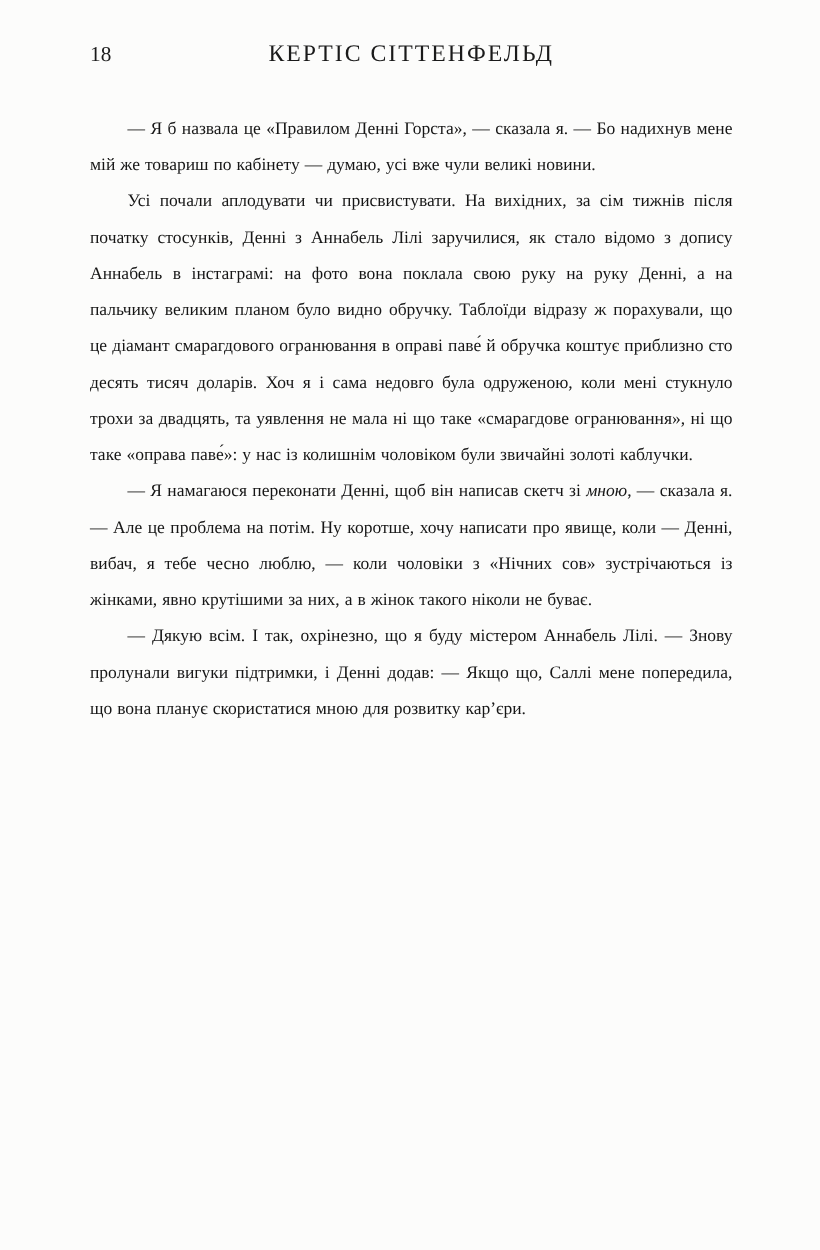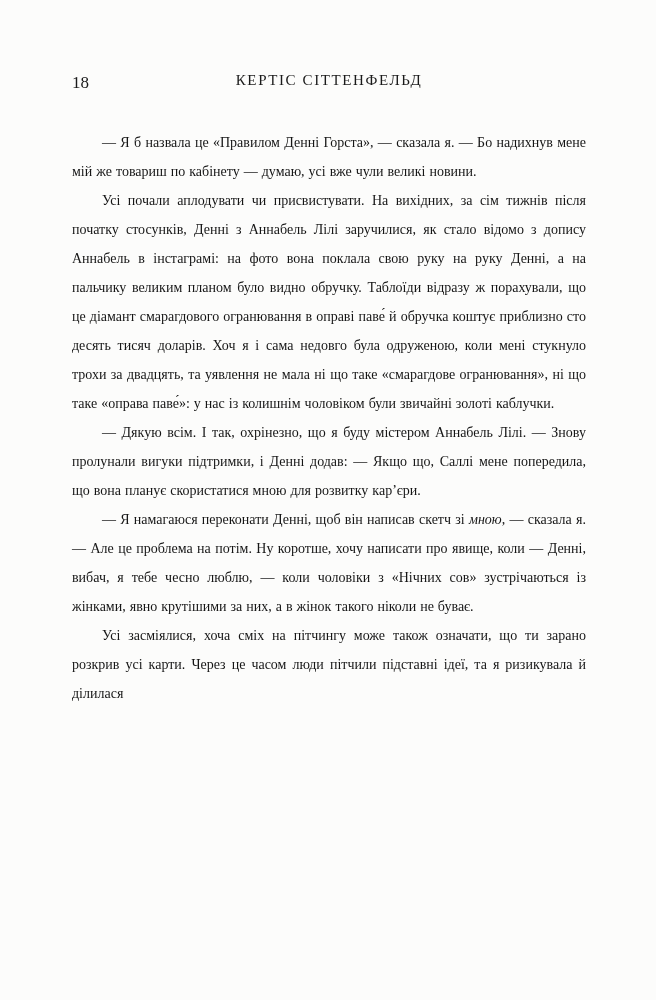--- a/index.html
+++ b/index.html
@@ -11,39 +11,39 @@
     height: 1000px;
     background: #fcfcfb;
     color: #161616;
     font-family: "Liberation Serif", "DejaVu Serif", serif;
     overflow: hidden;
   }
   .page {
     box-sizing: border-box;
     width: 656px;
     height: 828px;
-    padding: 72px 70px 20px 72px;
+    padding: 33px 70px 20px 72px;
     border-radius: 17px;
   }
   .page-header {
     position: relative;
     height: 22px;
     margin-bottom: 34px;
   }
   .page-number {
     position: absolute;
     left: 0;
     top: 1px;
     font-size: 17px;
     color: #1a1a1a;
   }
   .running-title {
     display: block;
     text-align: center;
-    font-size: 15px;
+    font-size: 19px;
     letter-spacing: 1.6px;
     color: #1a1a1a;
   }
   .text-block p {
     margin: 0;
     font-size: 14px;
     line-height: 29px;
     text-align: justify;
     text-indent: 30px;
     hyphens: auto;
@@ -62,19 +62,18 @@
     <span class="page-number">18</span>
     <span class="running-title">КЕРТІС СІТТЕНФЕЛЬД</span>
   </header>
 
   <main class="text-block">
     <p>— Я б назвала це «Правилом Денні Горста», — сказала я. — Бо надихнув мене мій же товариш по кабінету — думаю, усі вже чули великі новини.</p>
 
     <p>Усі почали аплодувати чи присвистувати. На вихідних, за сім тижнів після початку стосунків, Денні з Аннабель Лілі заручилися, як стало відомо з допису Аннабель в інстаграмі: на фото вона поклала свою руку на руку Денні, а на пальчику великим планом було видно обручку. Таблоїди відразу ж порахували, що це діамант смарагдового огранювання в оправі паве́ й обручка коштує приблизно сто десять тисяч доларів. Хоч я і сама недовго була одруженою, коли мені стукнуло трохи за двадцять, та уявлення не мала ні що таке «смарагдове огранювання», ні що таке «оправа паве́»: у нас із колишнім чоловіком були звичайні золоті каблучки.</p>
 
 
+    <p><span>— Я намагаюся переконати Денні, щоб він написав скетч зі </span><em>мною</em><span>, — сказала я. — Але це проблема на потім. Ну коротше, хочу написати про явище, коли — Денні, вибач, я тебе чесно люблю, — коли чоловіки з «Нічних сов» зустрічаються із жінками, явно крутішими за них, а в жінок такого ніколи не буває.</span></p>
+
     <p>— Дякую всім. І так, охрінезно, що я буду містером Аннабель Лілі. — Знову пролунали вигуки підтримки, і Денні додав: — Якщо що, Саллі мене попередила, що вона планує скористатися мною для розвитку кар’єри.</p>
 
-    <p><span>— Я намагаюся переконати Денні, щоб він написав скетч зі </span><em>мною</em><span>, — сказала я. — Але це проблема на потім. Ну коротше, хочу написати про явище, коли — Денні, вибач, я тебе чесно люблю, — коли чоловіки з «Нічних сов» зустрічаються із жінками, явно крутішими за них, а в жінок такого ніколи не буває.</span></p>
-
-    <p>Усі засміялися, хоча сміх на пітчингу може також означати, що ти зарано розкрив усі карти. Через це часом люди пітчили підставні ідеї, та я ризикувала й ділилася</p>
   </main>
 </div>
 
 </body></html>

